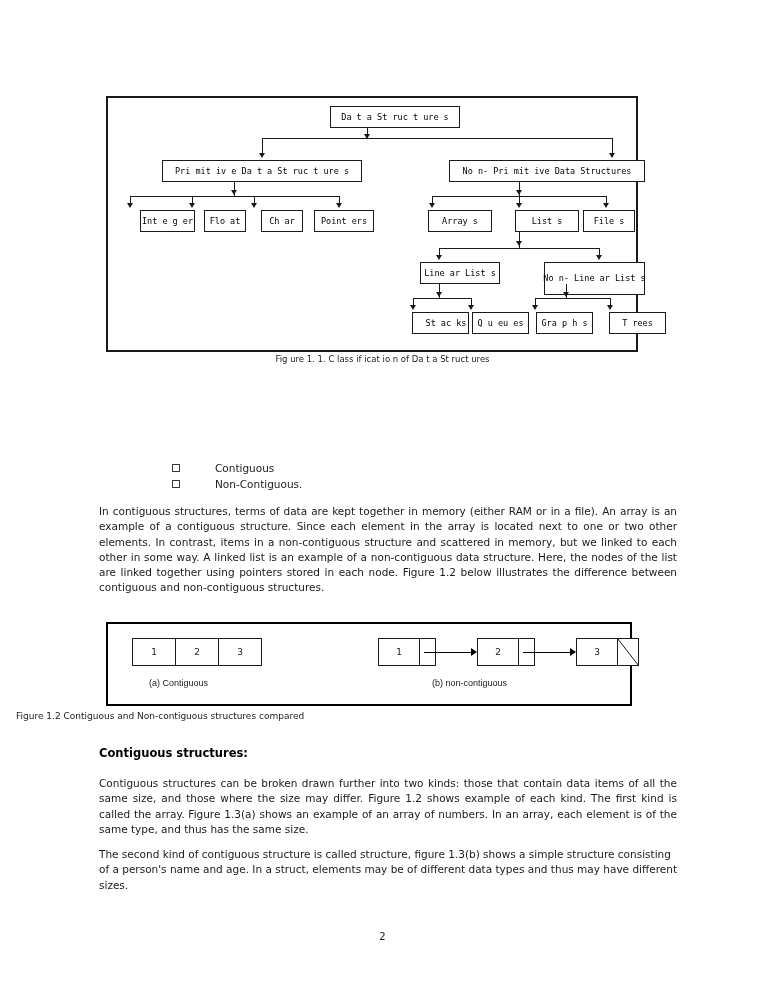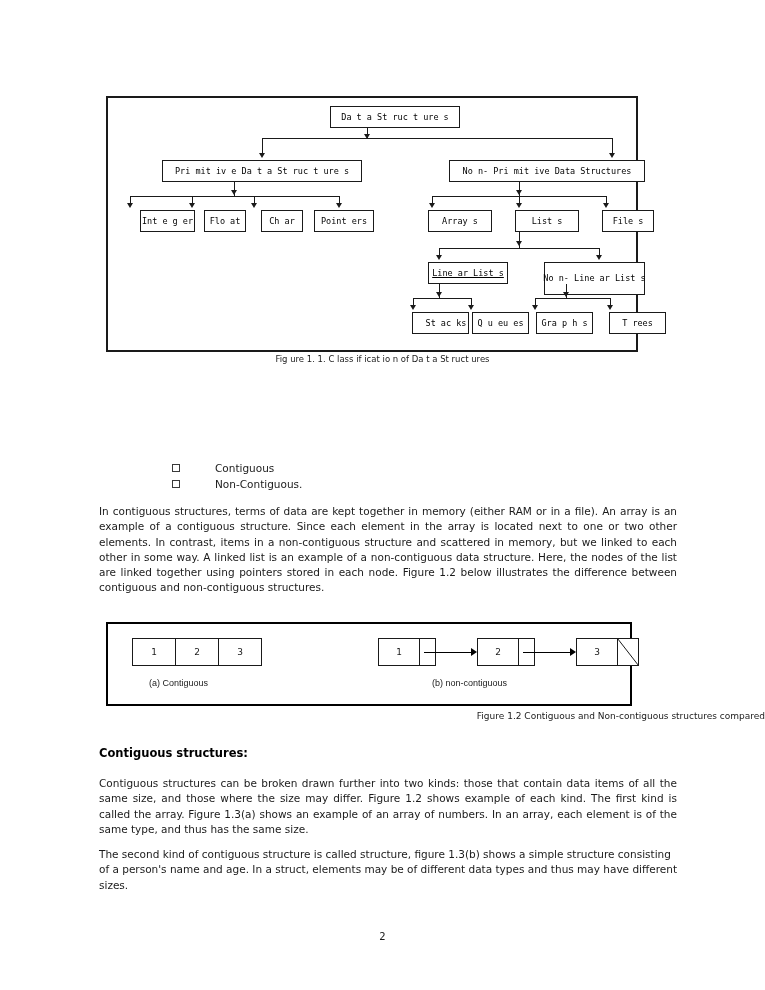--- a/index.html
+++ b/index.html
@@ -186,24 +186,25 @@
   .null-slash {
     position: absolute;
     overflow: visible;
   }
 
   .fig2-caption {
     position: absolute;
     left: 0;
     right: 0;
     top: 711px;
-    text-align: right;
+    text-align: left;
     font-size: 9px;
     font-family: "DejaVu Sans", sans-serif;
     color: #1a1a1a;
+    padding-left: 16px;
   }
 
   .page-number {
     position: absolute;
     left: 0;
     right: 0;
     top: 931px;
     text-align: center;
     font-size: 10px;
     font-family: "DejaVu Sans", sans-serif;
@@ -270,33 +271,33 @@
     <div class="arrow" style="left:407.5px; top:105px;"></div>
     <div class="vline" style="left:498px; top:98px; height:10px;"></div>
     <div class="arrow" style="left:494.5px; top:105px;"></div>
 
     <div class="node" style="left:292px; top:112px; width:64px; height:22px;">
       <span>Array s</span>
     </div>
     <div class="node" style="left:379px; top:112px; width:64px; height:22px;align-items:center;">
       <span>List s</span>
     </div>
-    <div class="node" style="left:466px; top:112px; width:52px; height:22px;">
+    <div class="node" style="left:447px; top:112px; width:52px; height:22px;">
       <span>File s</span>
     </div>
 
     <div class="vline" style="left:411px; top:134px; height:16px;"></div>
     <div class="arrow" style="left:407.5px; top:143px;"></div>
     <div class="hline" style="left:331px; top:150px; width:160px;"></div>
     <div class="vline" style="left:331px; top:150px; height:10px;"></div>
     <div class="arrow" style="left:327.5px; top:157px;"></div>
     <div class="vline" style="left:491px; top:150px; height:10px;"></div>
     <div class="arrow" style="left:487.5px; top:157px;"></div>
 
-    <div class="node" style="left:292px; top:164px; width:80px; height:22px;text-decoration:underline;">
+    <div class="node" style="left:284px; top:164px; width:80px; height:22px;">
       <span>Line ar List s</span>
     </div>
     <div class="node" style="left:408px; top:164px; width:101px; height:33px;">
       <span>No n- Line ar List s</span>
     </div>
 
     <div class="vline" style="left:331px; top:186px; height:14px;"></div>
     <div class="arrow" style="left:327.5px; top:194px;"></div>
     <div class="hline" style="left:305px; top:200px; width:58px;"></div>
     <div class="vline" style="left:305px; top:200px; height:10px;"></div>

